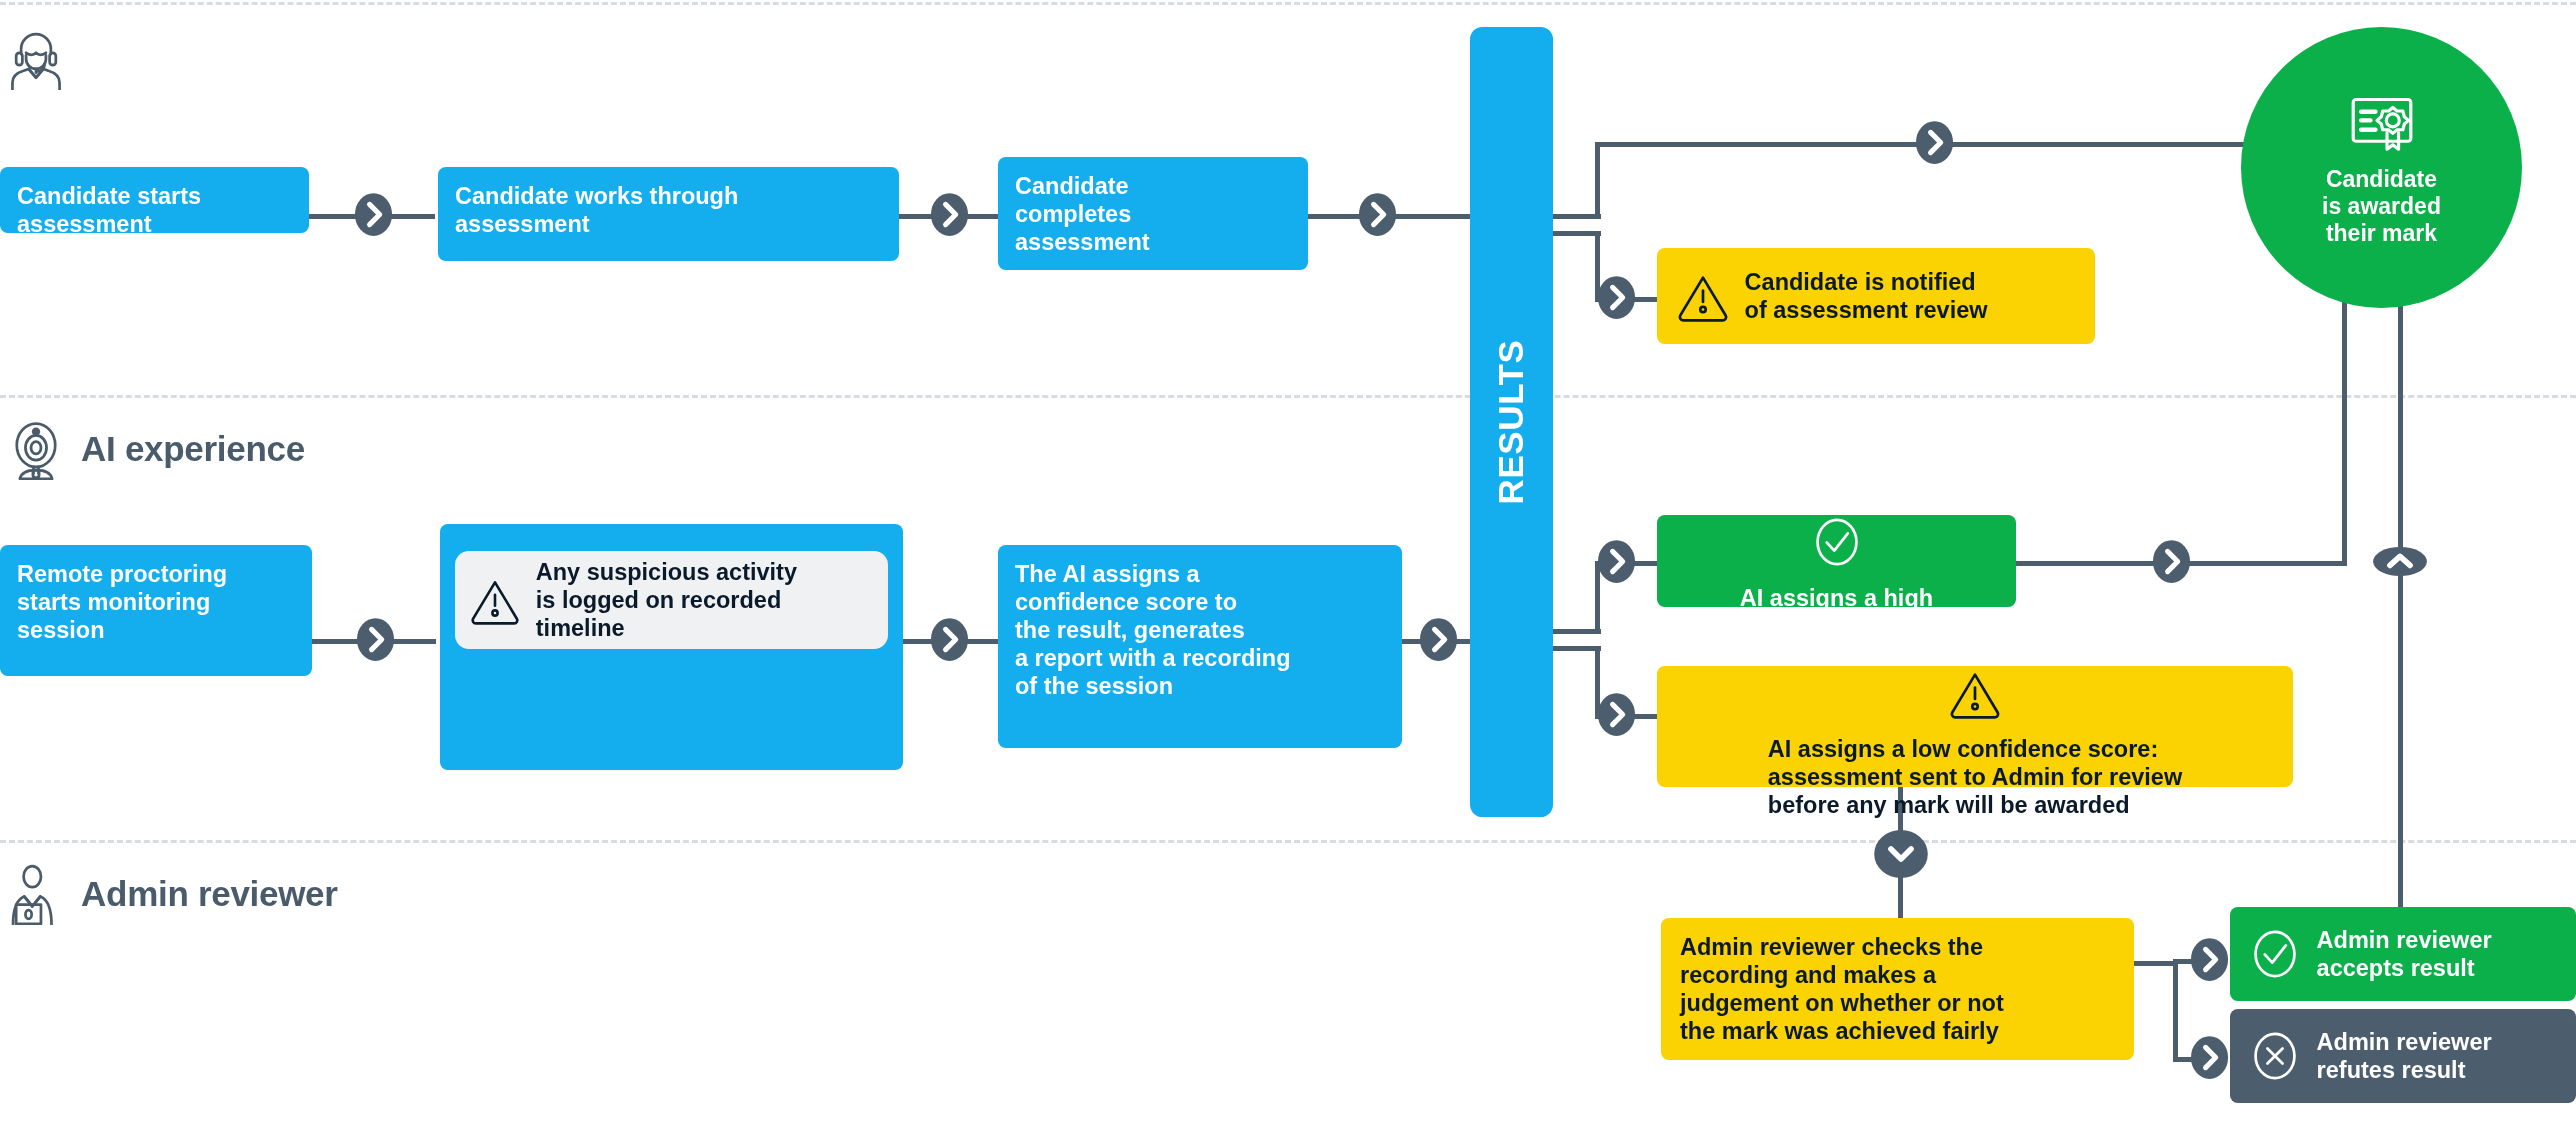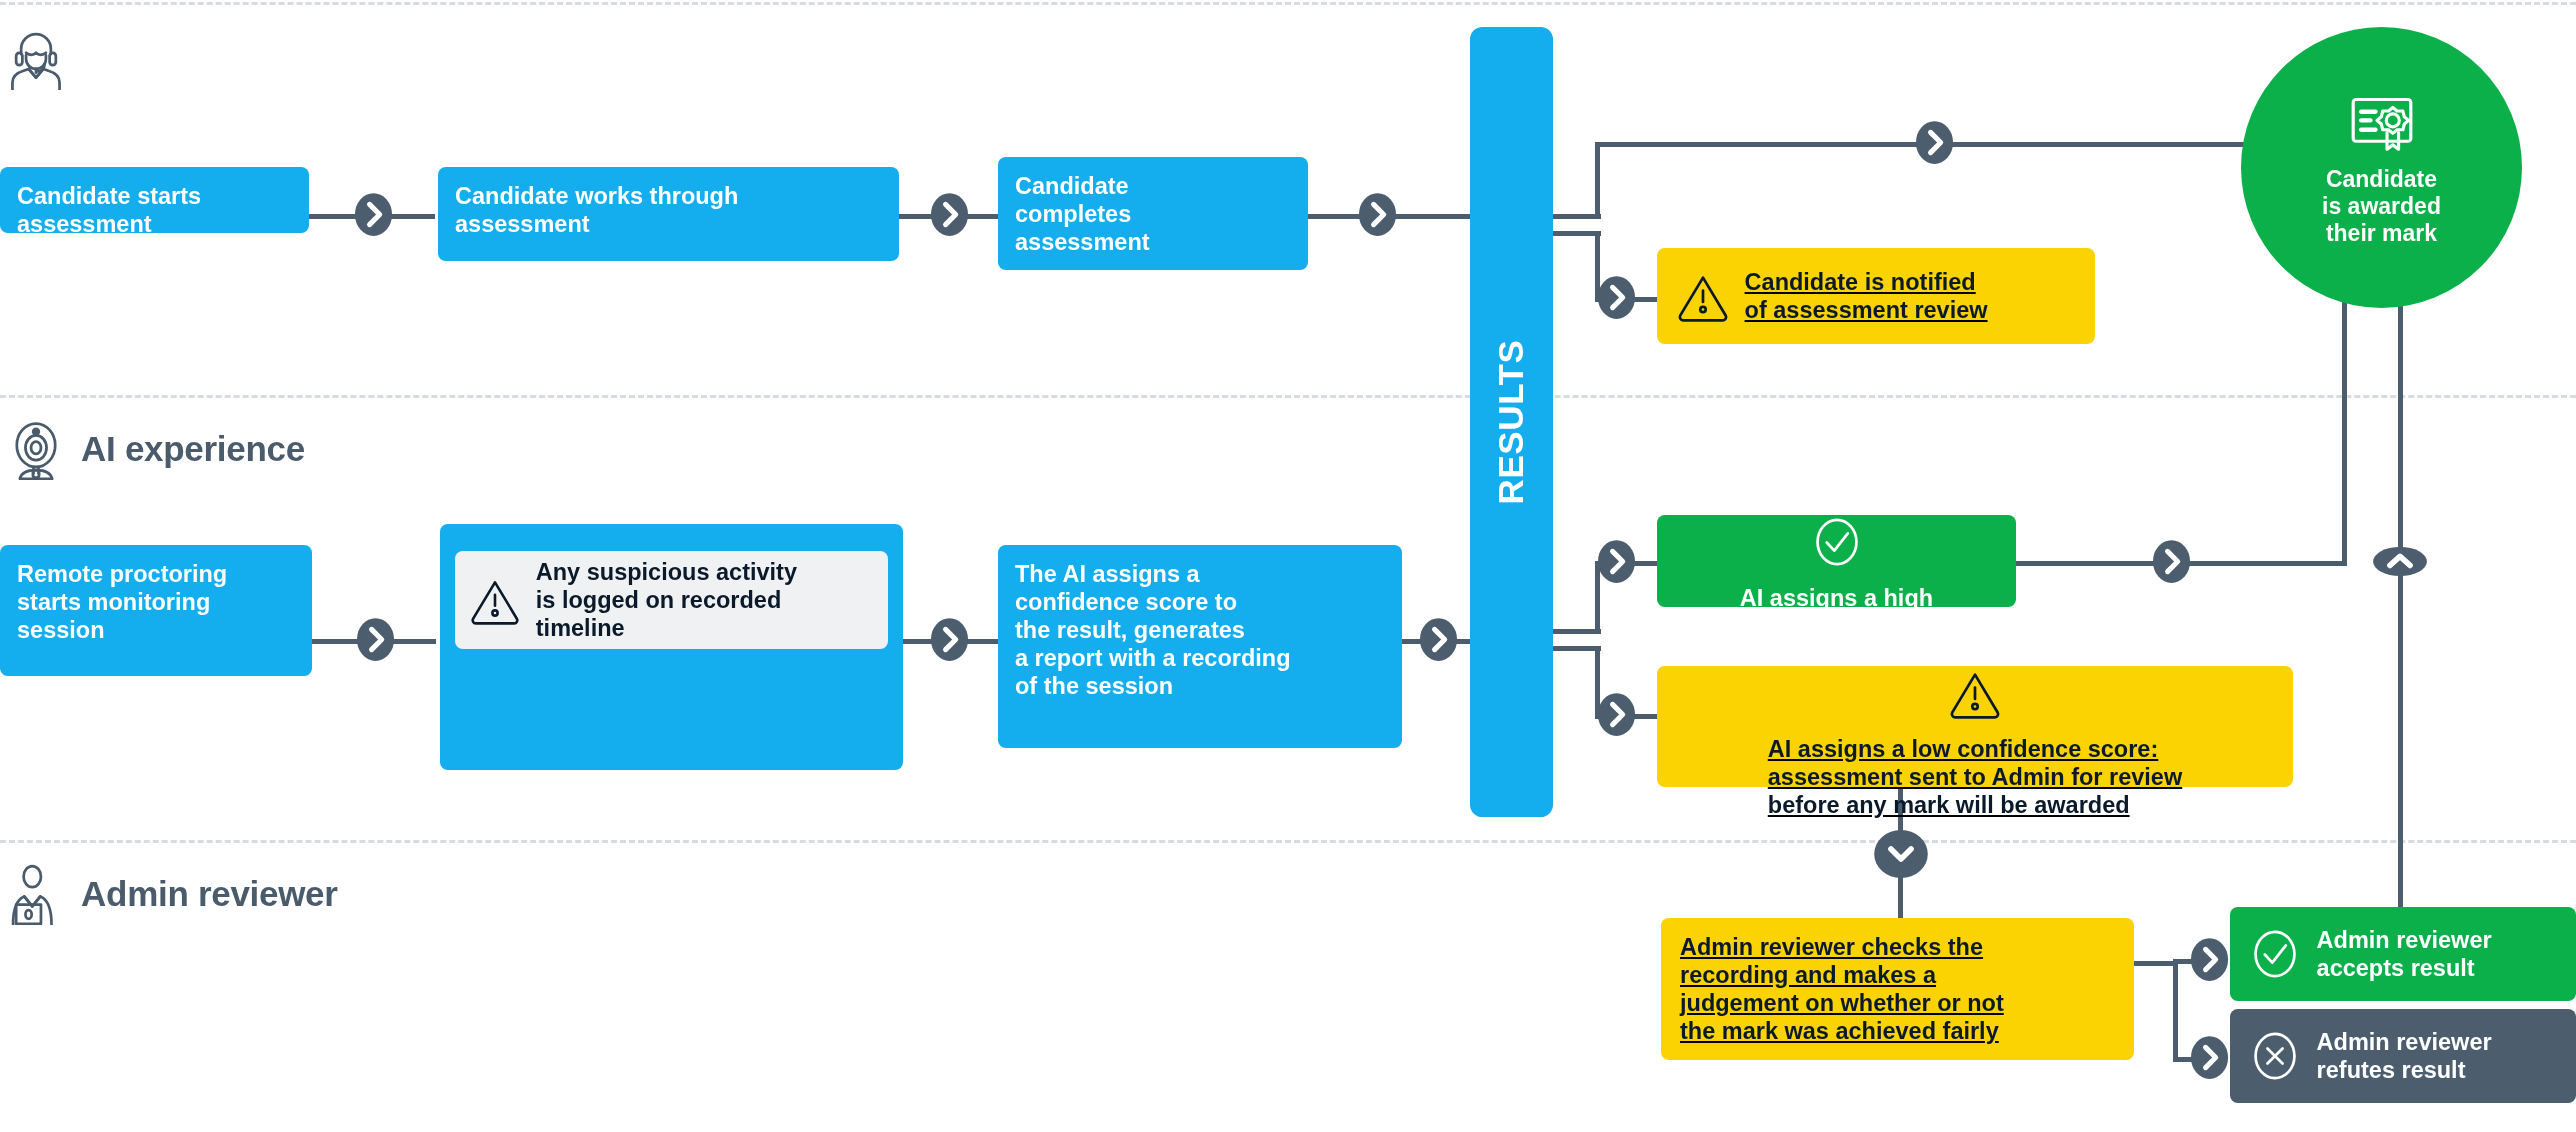--- a/index.html
+++ b/index.html
@@ -9,21 +9,21 @@
   .lane-divider{position:absolute;left:0;width:2576px;height:0;
     border-top:3.9px dashed #d7dce1;}
 
   .lane-head{position:absolute;display:flex;align-items:center;gap:14.6px;}
   .lane-head .lane-title{font-size:35px;font-weight:bold;color:#4a5b6b;letter-spacing:-0.3px;white-space:nowrap;}
   .lane-icon{width:62px;height:62px;flex:0 0 62px;}
 
   .node{position:absolute;box-sizing:border-box;border-radius:7.8px;}
   .node-blue{background:#14ADEE;}
   .node-green{background:#0BB04A;}
-  .node-yellow{background:#FBD202;text-decoration:underline;}
+  .node-yellow{background:#FBD202;}
   .node-slate{background:#4C5E6E;}
 
   .node-text{font-size:23.5px;font-weight:bold;line-height:1.20;}
   .t-white{color:#ffffff;}
   .t-navy{color:#0A1A2B;}
 
   .pad{padding:14.6px 17px;}
 
   .withicon{display:flex;align-items:center;gap:14.6px;}
   .withicon .ic{flex:0 0 auto;}
@@ -280,21 +280,21 @@
       </svg>
     </span>
     <span class="circ-txt">Candidate<br>is awarded<br>their mark</span>
   </div>
 
   <div class="node node-blue pad" style="left:0px;top:545px;width:312px;height:131px;">
     <div class="node-text t-white">Remote proctoring<br>starts monitoring<br>session</div>
   </div>
 
   <div class="node node-blue" style="left:440px;top:524px;width:463px;height:246px;padding:13.5px 14.6px;">
-    <div class="note withicon" style="margin-top:13.5px;height:98px;padding:0 14.6px;">
+    <div class="note withicon" style="margin-top:13.5px;height:98px;padding:0 14.6px;border-radius:14px;">
       <span class="ic">
         <svg width="52" height="52" viewBox="0 0 100 100" fill="none" stroke="#0A1A2B" stroke-width="5" stroke-linecap="round" stroke-linejoin="round">
           <path d="M50 16 L92 86 a6 6 0 0 1 -5 9 H13 a6 6 0 0 1 -5 -9 Z"></path>
           <path d="M50 40 v21"></path>
             <circle cx="50" cy="75" r="5"></circle>
         </svg>
       </span>
       <span class="tx node-text t-navy">Any suspicious activity<br>is logged on recorded<br>timeline</span>
     </div>
   </div>

